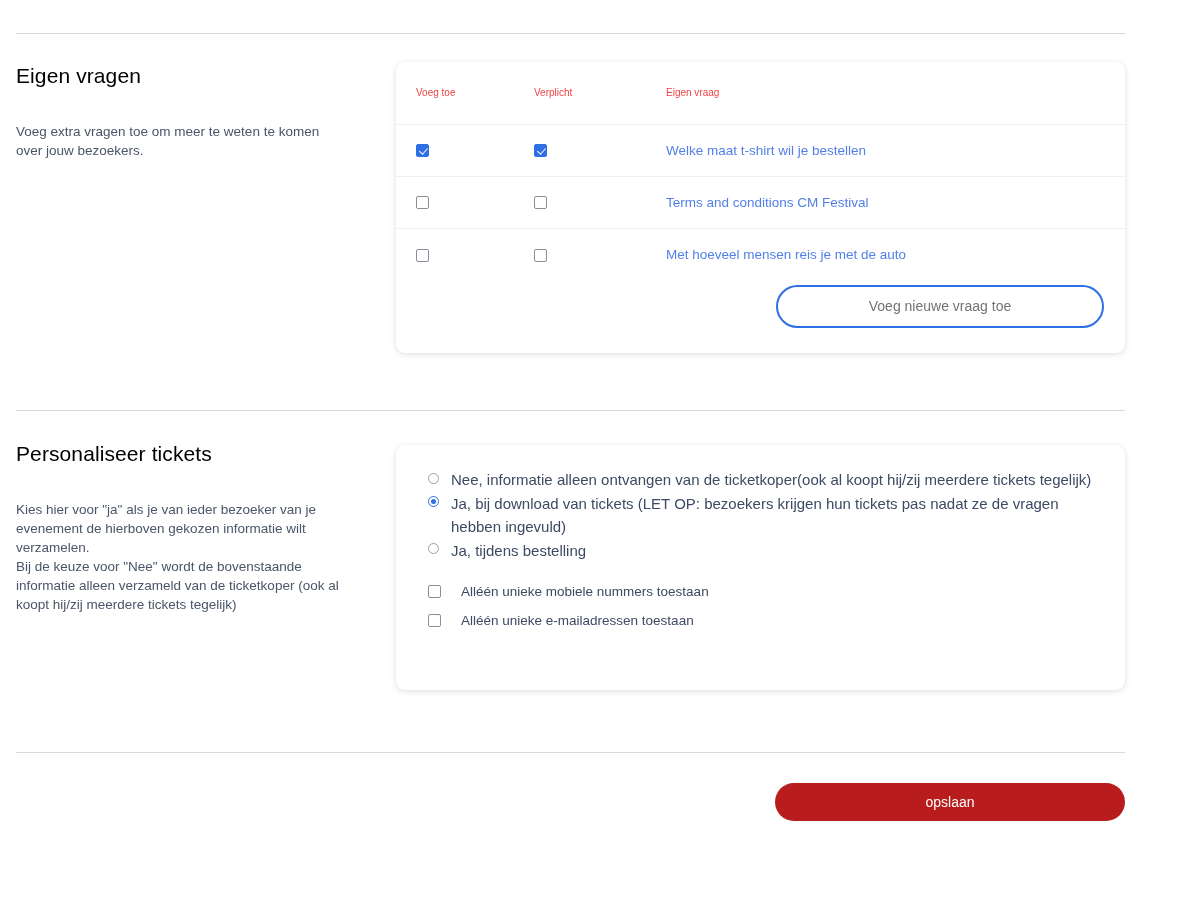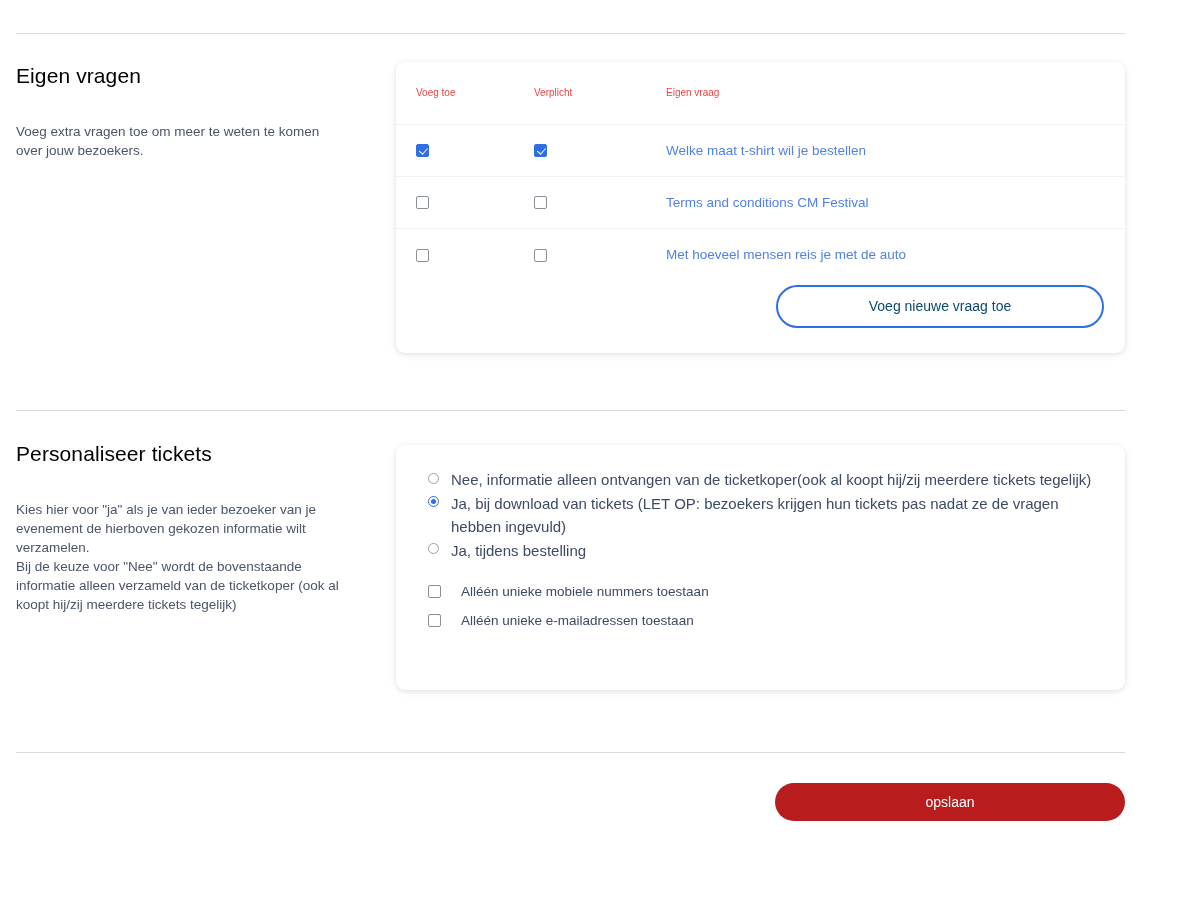--- a/index.html
+++ b/index.html
@@ -181,21 +181,21 @@
   }
   .btn-outline {
     position: absolute;
     left: 380px;
     top: -54px;
     width: 328px;
     height: 43px;
     border: 2px solid #2f6fe4;
     border-radius: 22px;
     background: #ffffff;
-    color: #0c4a6e;
+    color: #737373;
     font-size: 14px;
     font-family: "Liberation Sans", sans-serif;
     cursor: pointer;
     line-height: 39px;
     text-align: center;
     padding: 0;
   }
 
   
   .opts {

